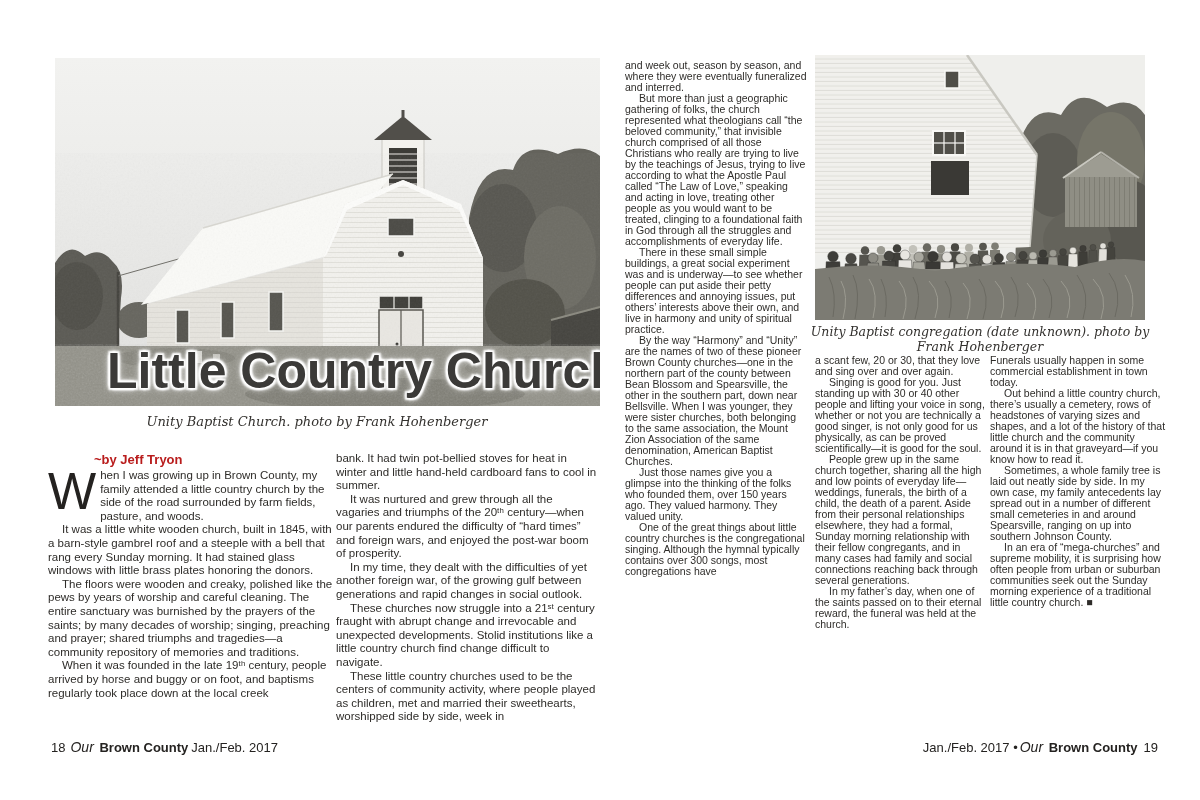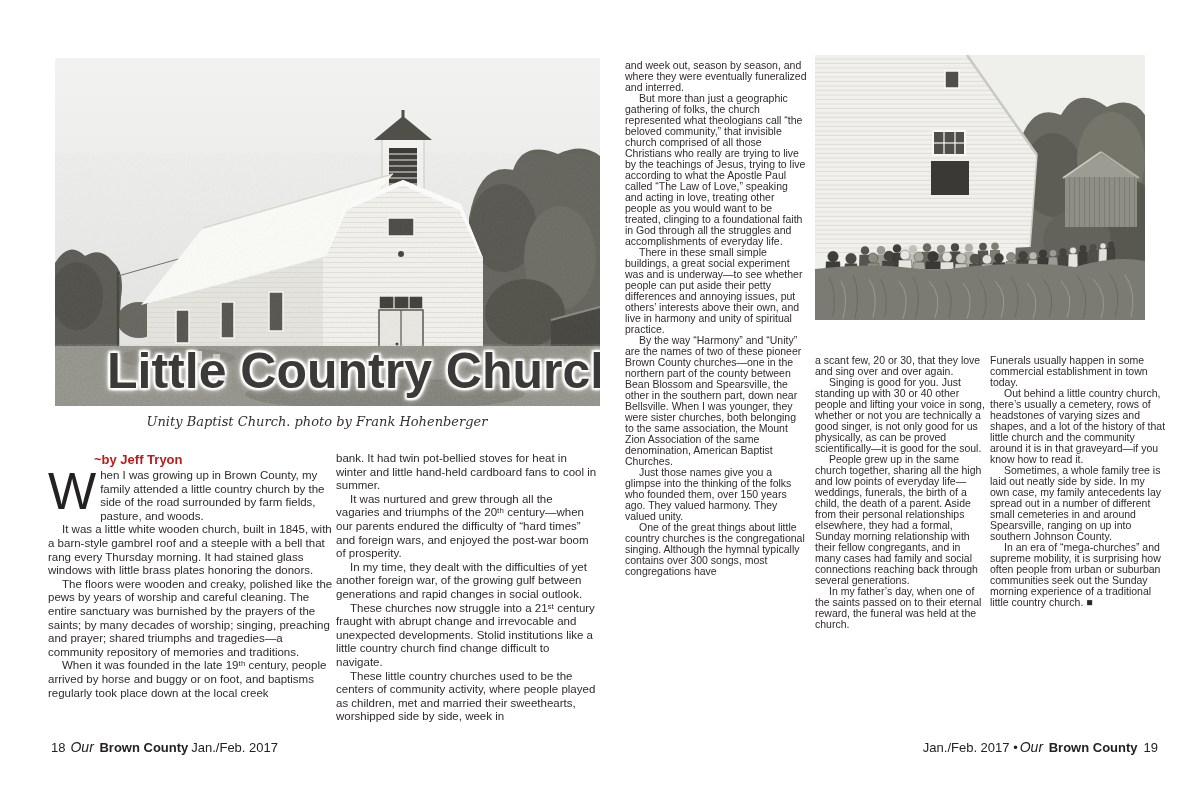--- a/index.html
+++ b/index.html
@@ -244,26 +244,27 @@
           <path d="M186,263 Q194,240 180,226"></path>
         <path d="M218,264 Q226,242 212,228"></path>
           <path d="M252,263 Q260,240 246,226"></path>
         <path d="M286,264 Q294,240 278,224"></path>
           <path d="M316,262 Q322,238 310,220"></path>
       </g>
     </svg>
   </div>
 
   <div class="caption" id="caption-left">Unity Baptist Church. photo by Frank Hohenberger</div>
+  <div class="caption" id="caption-right">Unity Baptist congregation (date unknown).  photo by Frank Hohenberger</div>
 
   <div class="byline">~by Jeff Tryon</div>
 
   <div class="col wide" id="col1">
     <p class="noind"><span class="dropcap">W</span><span>hen I was growing up in Brown County, my family attended a little country church by the side of the road surrounded by farm fields, pasture, and woods.</span></p>
-    <p>It was a little white wooden church, built in 1845, with a barn-style gambrel roof and a steeple with a bell that rang every Thursday morning. It had stained glass windows with little brass plates honoring the donors.</p>
+    <p>It was a little white wooden church, built in 1845, with a barn-style gambrel roof and a steeple with a bell that rang every Sunday morning. It had stained glass windows with little brass plates honoring the donors.</p>
     <p>The floors were wooden and creaky, polished like the pews by years of worship and careful cleaning. The entire sanctuary was burnished by the prayers of the saints; by many decades of worship; singing, preaching and prayer; shared triumphs and tragedies—a community repository of memories and traditions.</p>
     <p>When it was founded in the late 19ᵗʰ century, people arrived by horse and buggy or on foot, and baptisms regularly took place down at the local creek</p>
   </div>
 
   <div class="col wide" id="col2">
     <p class="noind">bank. It had twin pot-bellied stoves for heat in winter and little hand-held cardboard fans to cool in summer.</p>
     <p>It was nurtured and grew through all the vagaries and triumphs of the 20ᵗʰ century—when our parents endured the difficulty of “hard times” and foreign wars, and enjoyed the post-war boom of prosperity.</p>
     <p>In my time, they dealt with the difficulties of yet another foreign war, of the growing gulf between generations and rapid changes in social outlook.</p>
     <p>These churches now struggle into a 21ˢᵗ century fraught with abrupt change and irrevocable and unexpected developments. Stolid institutions like a little country church find change difficult to navigate.</p>
     <p>These little country churches used to be the centers of community activity, where people played as children, met and married their sweethearts, worshipped side by side, week in</p>

